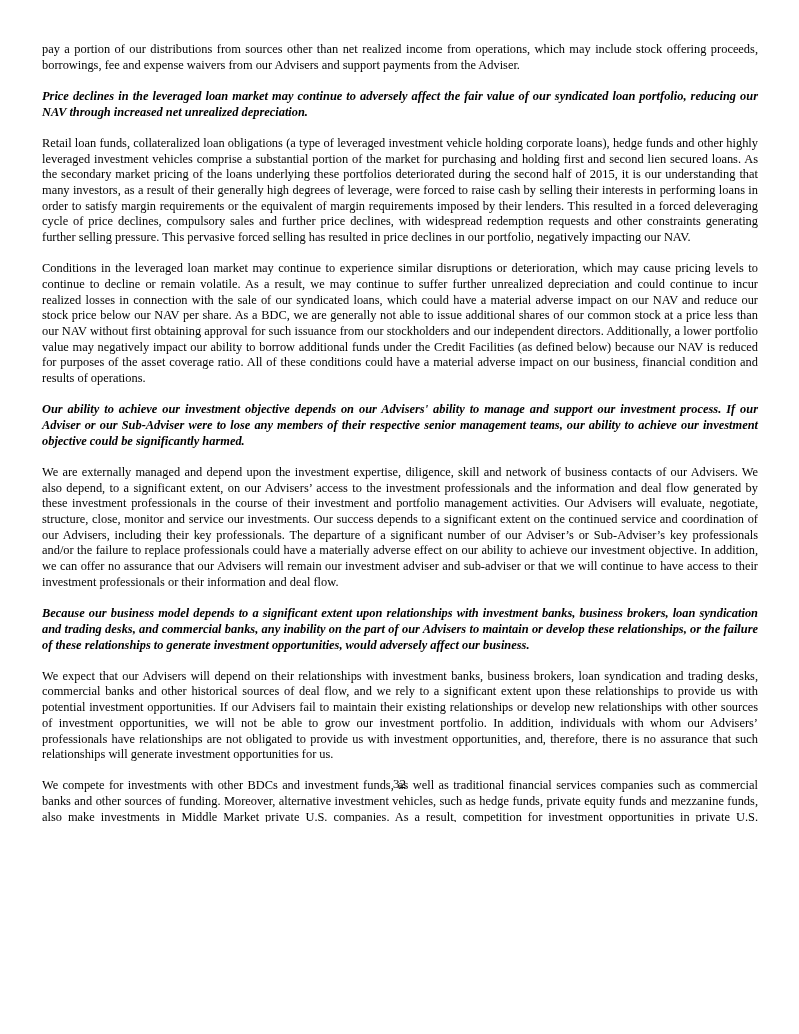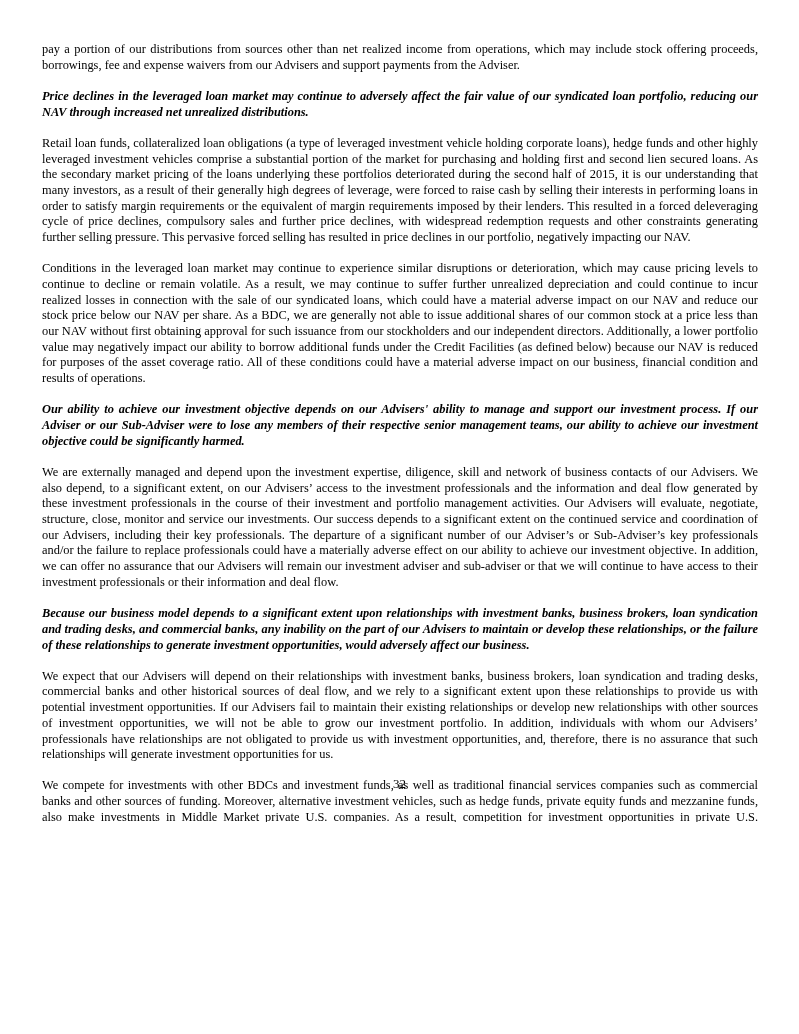--- a/index.html
+++ b/index.html
@@ -37,21 +37,21 @@
     right: 0;
     text-align: center;
     font-size: 13px;
   }
 </style>
 </head>
 <body>
 
 <div class="page">
   <p class="para">pay a portion of our distributions from sources other than net realized income from operations, which may include stock offering proceeds, borrowings, fee and expense waivers from our Advisers and support payments from the Adviser.</p>
-  <p class="head">Price declines in the leveraged loan market may continue to adversely affect the fair value of our syndicated loan portfolio, reducing our NAV through increased net unrealized distributions.</p>
+  <p class="head">Price declines in the leveraged loan market may continue to adversely affect the fair value of our syndicated loan portfolio, reducing our NAV through increased net unrealized depreciation.</p>
   <p class="para">Retail loan funds, collateralized loan obligations (a type of leveraged investment vehicle holding corporate loans), hedge funds and other highly leveraged investment vehicles comprise a substantial portion of the market for purchasing and holding first and second lien secured loans. As the secondary market pricing of the loans underlying these portfolios deteriorated during the second half of 2015, it is our understanding that many investors, as a result of their generally high degrees of leverage, were forced to raise cash by selling their interests in performing loans in order to satisfy margin requirements or the equivalent of margin requirements imposed by their lenders. This resulted in a forced deleveraging cycle of price declines, compulsory sales and further price declines, with widespread redemption requests and other constraints generating further selling pressure. This pervasive forced selling has resulted in price declines in our portfolio, negatively impacting our NAV.</p>
   <p class="para">Conditions in the leveraged loan market may continue to experience similar disruptions or deterioration, which may cause pricing levels to continue to decline or remain volatile. As a result, we may continue to suffer further unrealized depreciation and could continue to incur realized losses in connection with the sale of our syndicated loans, which could have a material adverse impact on our NAV and reduce our stock price below our NAV per share. As a BDC, we are generally not able to issue additional shares of our common stock at a price less than our NAV without first obtaining approval for such issuance from our stockholders and our independent directors. Additionally, a lower portfolio value may negatively impact our ability to borrow additional funds under the Credit Facilities (as defined below) because our NAV is reduced for purposes of the asset coverage ratio. All of these conditions could have a material adverse impact on our business, financial condition and results of operations.</p>
   <p class="head">Our ability to achieve our investment objective depends on our Advisers' ability to manage and support our investment process. If our Adviser or our Sub-Adviser were to lose any members of their respective senior management teams, our ability to achieve our investment objective could be significantly harmed.</p>
   <p class="para">We are externally managed and depend upon the investment expertise, diligence, skill and network of business contacts of our Advisers. We also depend, to a significant extent, on our Advisers’ access to the investment professionals and the information and deal flow generated by these investment professionals in the course of their investment and portfolio management activities. Our Advisers will evaluate, negotiate, structure, close, monitor and service our investments. Our success depends to a significant extent on the continued service and coordination of our Advisers, including their key professionals. The departure of a significant number of our Adviser’s or Sub-Adviser’s key professionals and/or the failure to replace professionals could have a materially adverse effect on our ability to achieve our investment objective. In addition, we can offer no assurance that our Advisers will remain our investment adviser and sub-adviser or that we will continue to have access to their investment professionals or their information and deal flow.</p>
   <p class="head">Because our business model depends to a significant extent upon relationships with investment banks, business brokers, loan syndication and trading desks, and commercial banks, any inability on the part of our Advisers to maintain or develop these relationships, or the failure of these relationships to generate investment opportunities, would adversely affect our business.</p>
   <p class="para">We expect that our Advisers will depend on their relationships with investment banks, business brokers, loan syndication and trading desks, commercial banks and other historical sources of deal flow, and we rely to a significant extent upon these relationships to provide us with potential investment opportunities. If our Advisers fail to maintain their existing relationships or develop new relationships with other sources of investment opportunities, we will not be able to grow our investment portfolio. In addition, individuals with whom our Advisers’ professionals have relationships are not obligated to provide us with investment opportunities, and, therefore, there is no assurance that such relationships will generate investment opportunities for us.</p>
   <p class="para">We compete for investments with other BDCs and investment funds, as well as traditional financial services companies such as commercial banks and other sources of funding. Moreover, alternative investment vehicles, such as hedge funds, private equity funds and mezzanine funds, also make investments in Middle Market private U.S. companies. As a result, competition for investment opportunities in private U.S. companies may continue to intensify. Many of our competitors are substantially larger and have considerably greater financial, technical and marketing resources than we do. For example, some competitors may have a lower cost of capital and access to funding sources that are not available to us. In addition, some of our competitors may have higher risk tolerances or different risk assessments than we have. These characteristics could allow our competitors to consider a wider variety of investments, establish more relationships and offer better pricing and more flexible structuring than we are able to do. We may lose investment opportunities if we do not match our competitors’ pricing, terms and structure. If we are forced to match our competitors’ pricing, terms and structure, we may not be able</p>
   <div class="page-number">32</div>
 </div>
 

